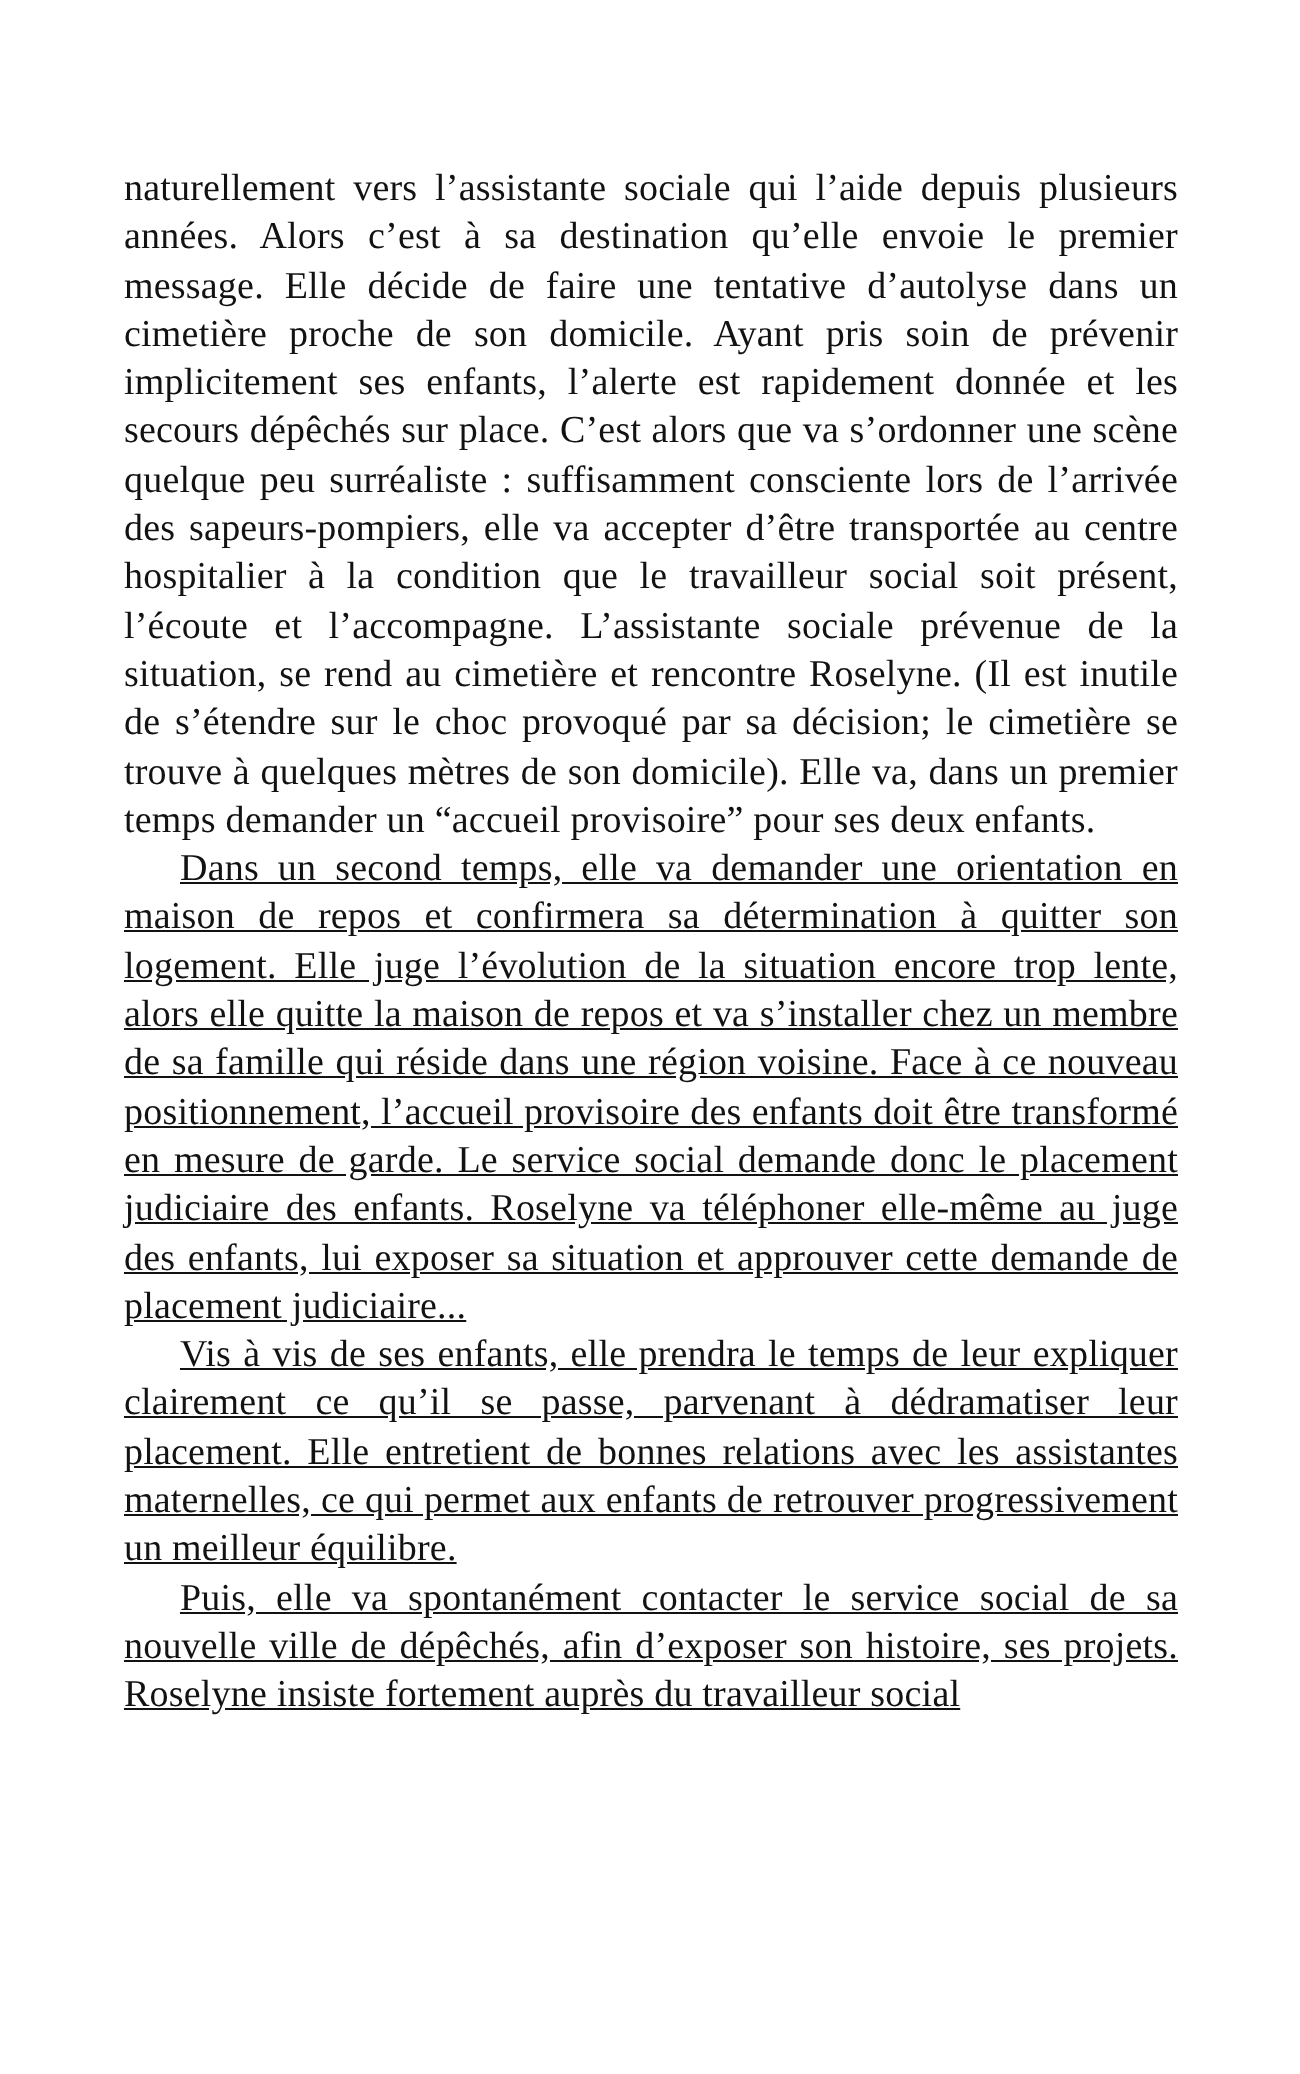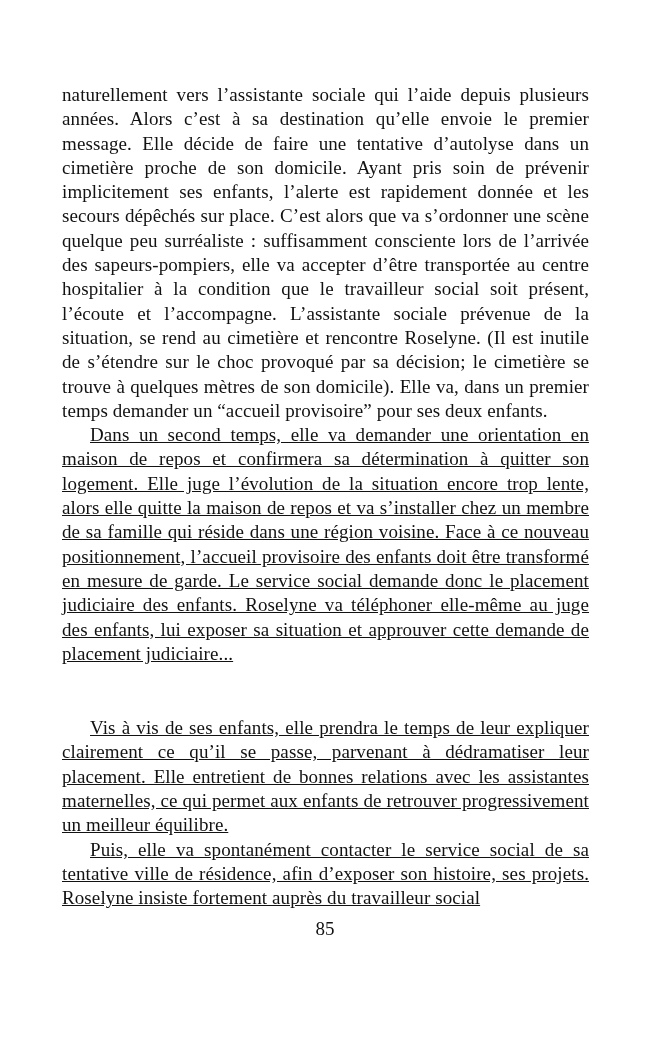--- a/index.html
+++ b/index.html
@@ -28,37 +28,35 @@
   }
   .text-block p {
     margin: 0;
     padding: 0;
   }
   .text-block p.indent {
     text-indent: 28px;
     text-decoration: underline;
   }
   .text-block p.gap {
-    margin-top: 50px;
   }
   .page-number {
     position: absolute;
     top: 918px;
     left: 0;
     width: 100%;
     text-align: center;
     font-size: 19px;
     font-family: "Liberation Serif", serif;
     color: #121212;
   }
 </style>
 </head>
 <body>
 
 <div class="page">
   <div class="text-block">
     <p>naturellement vers l’assistante sociale qui l’aide depuis plusieurs années. Alors c’est à sa destination qu’elle envoie le premier message. Elle décide de faire une tentative d’autolyse dans un cimetière proche de son domicile. Ayant pris soin de prévenir implicitement ses enfants, l’alerte est rapidement donnée et les secours dépêchés sur place. C’est alors que va s’ordonner une scène quelque peu surréaliste : suffisamment consciente lors de l’arrivée des sapeurs-pompiers, elle va accepter d’être transportée au centre hospitalier à la condition que le travailleur social soit présent, l’écoute et l’accompagne. L’assistante sociale prévenue de la situation, se rend au cimetière et rencontre Roselyne. (Il est inutile de s’étendre sur le choc provoqué par sa décision; le cimetière se trouve à quelques mètres de son domicile). Elle va, dans un premier temps demander un “accueil provisoire” pour ses deux enfants.</p>
     <p class="indent">Dans un second temps, elle va demander une orientation en maison de repos et confirmera sa détermination à quitter son logement. Elle juge l’évolution de la situation encore trop lente, alors elle quitte la maison de repos et va s’installer chez un membre de sa famille qui réside dans une région voisine. Face à ce nouveau positionnement, l’accueil provisoire des enfants doit être transformé en mesure de garde. Le service social demande donc le placement judiciaire des enfants. Roselyne va téléphoner elle-même au juge des enfants, lui exposer sa situation et approuver cette demande de placement judiciaire...</p>
     <p class="indent gap">Vis à vis de ses enfants, elle prendra le temps de leur expliquer clairement ce qu’il se passe, parvenant à dédramatiser leur placement. Elle entretient de bonnes relations avec les assistantes maternelles, ce qui permet aux enfants de retrouver progressivement un meilleur équilibre.</p>
-    <p class="indent">Puis, elle va spontanément contacter le service social de sa tentative ville de résidence, afin d’exposer son histoire, ses projets. Roselyne insiste fortement auprès du travailleur social</p>
+    <p class="indent">Puis, elle va spontanément contacter le service social de sa nouvelle ville de dépêchés, afin d’exposer son histoire, ses projets. Roselyne insiste fortement auprès du travailleur social</p>
   </div>
-  <div class="page-number">85</div>
 </div>
 
 </body></html>

